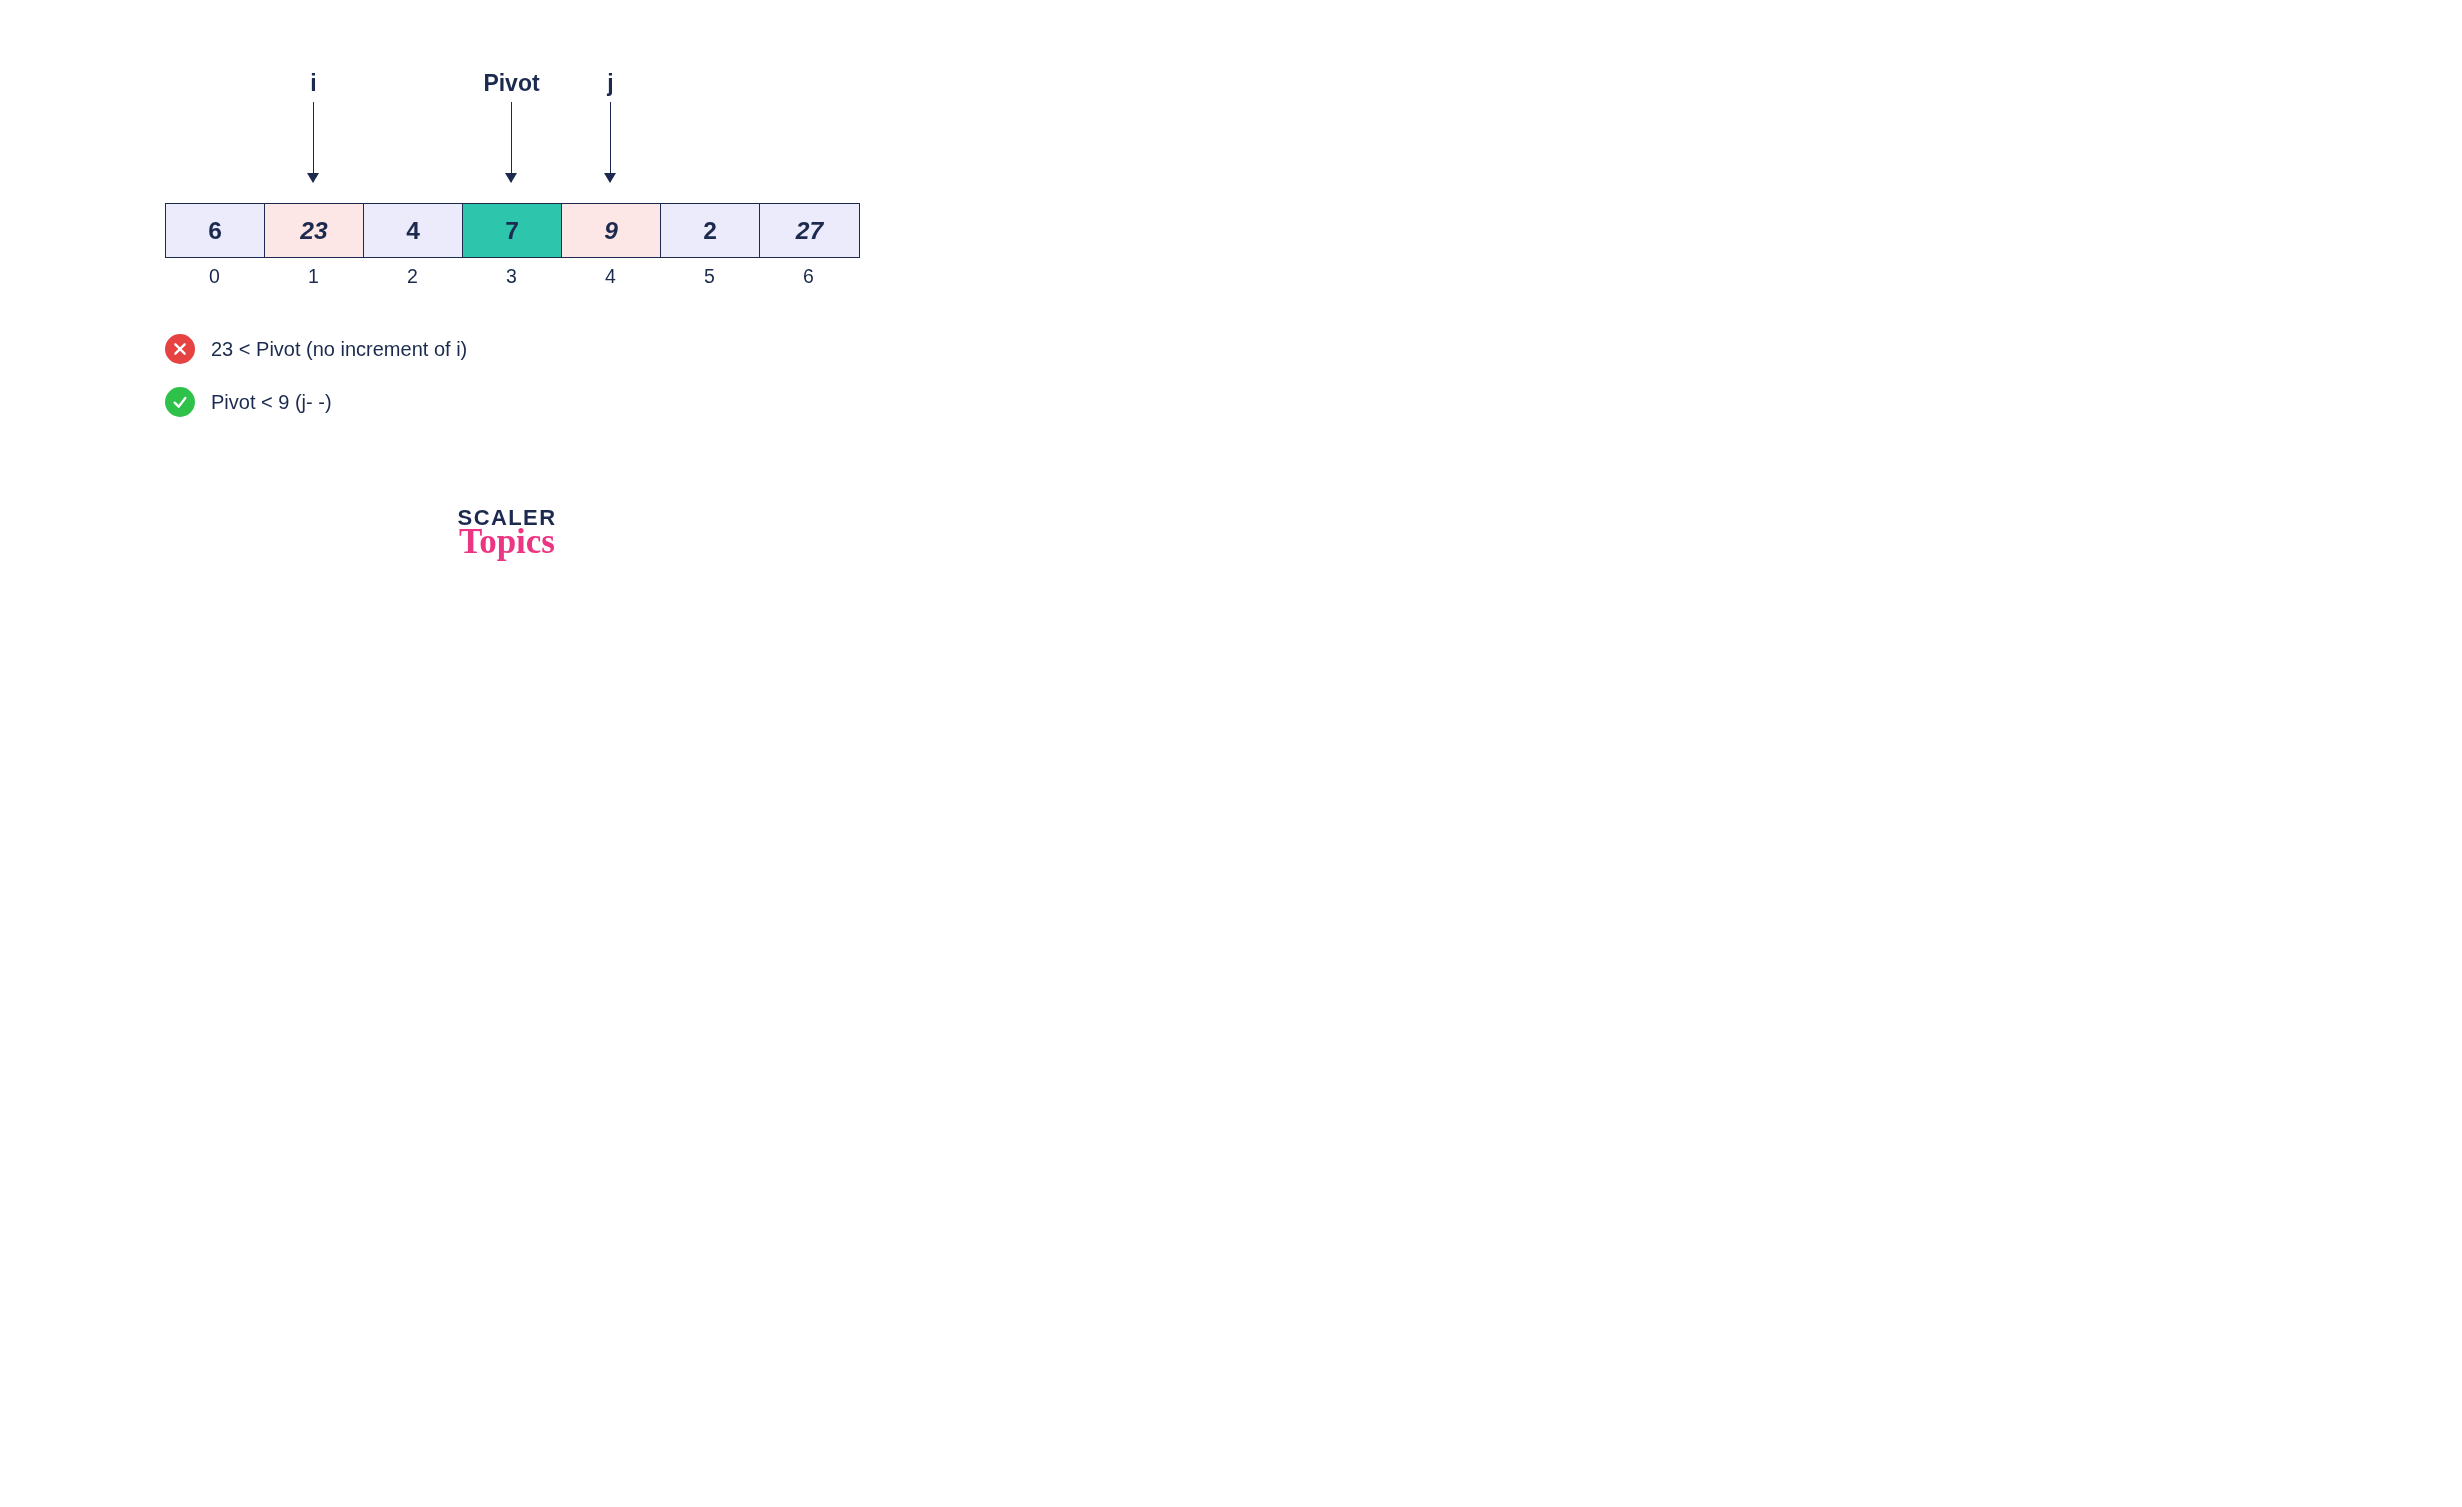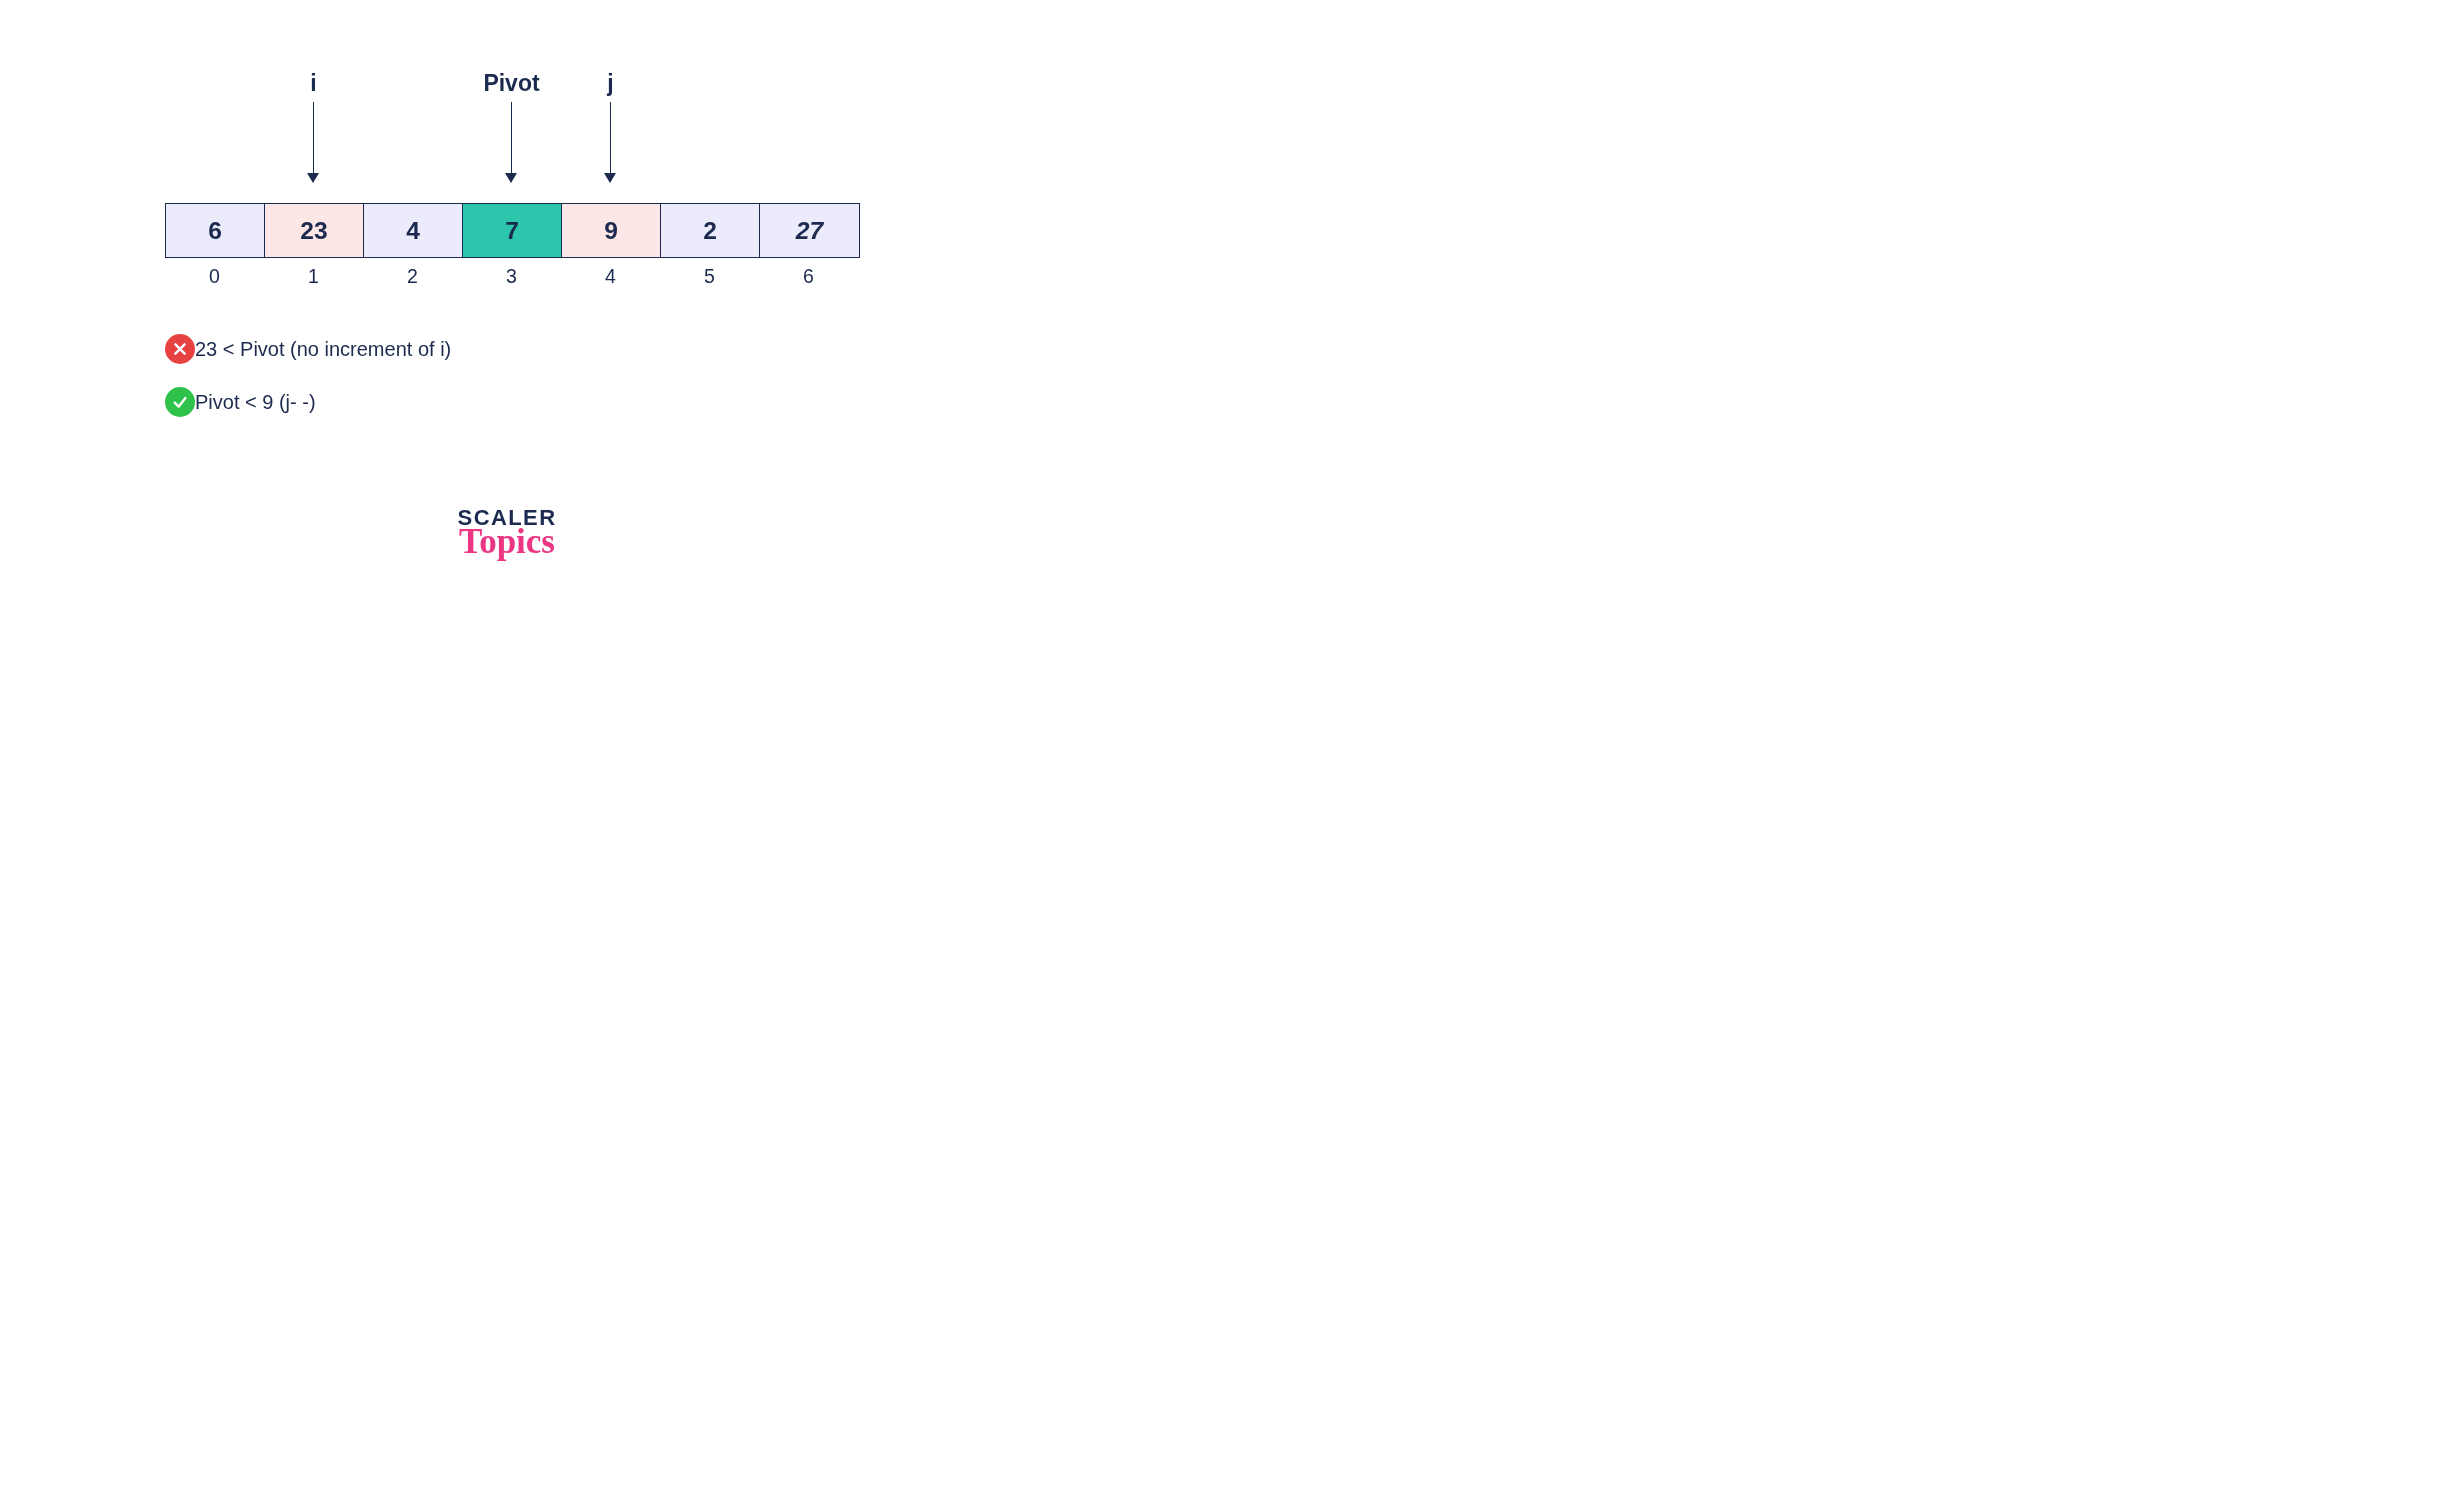--- a/index.html
+++ b/index.html
@@ -78,21 +78,21 @@
     display: flex;
     align-items: center;
     justify-content: center;
     font-size: 24.6px;
     font-weight: 700;
     color: var(--navy);
     border-right: 1.4px solid var(--cell-border);
   }
   .cell:last-child { border-right: none; font-style: italic; }
   .bg-purple { background: var(--purple-light); }
-  .bg-pink   { background: var(--pink-light); }
+  .bg-pink   { background: var(--pink-light); font-style: italic; }
   .bg-teal   { background: var(--teal); }
 
   
   .indices {
     position: absolute;
     left: 165px;
     top: 265px;
     width: 694px;
     display: flex;
   }
@@ -106,20 +106,21 @@
 
   
   .conds {
     position: absolute;
     left: 165px;
     top: 334px;
   }
   .cond-row {
     display: flex;
     align-items: center;
+    gap: 16px;
     margin-bottom: 23px;
   }
   .badge {
     width: 30px;
     height: 30px;
     border-radius: 50%;
     display: flex;
     align-items: center;
     justify-content: center;
     flex: 0 0 30px;

